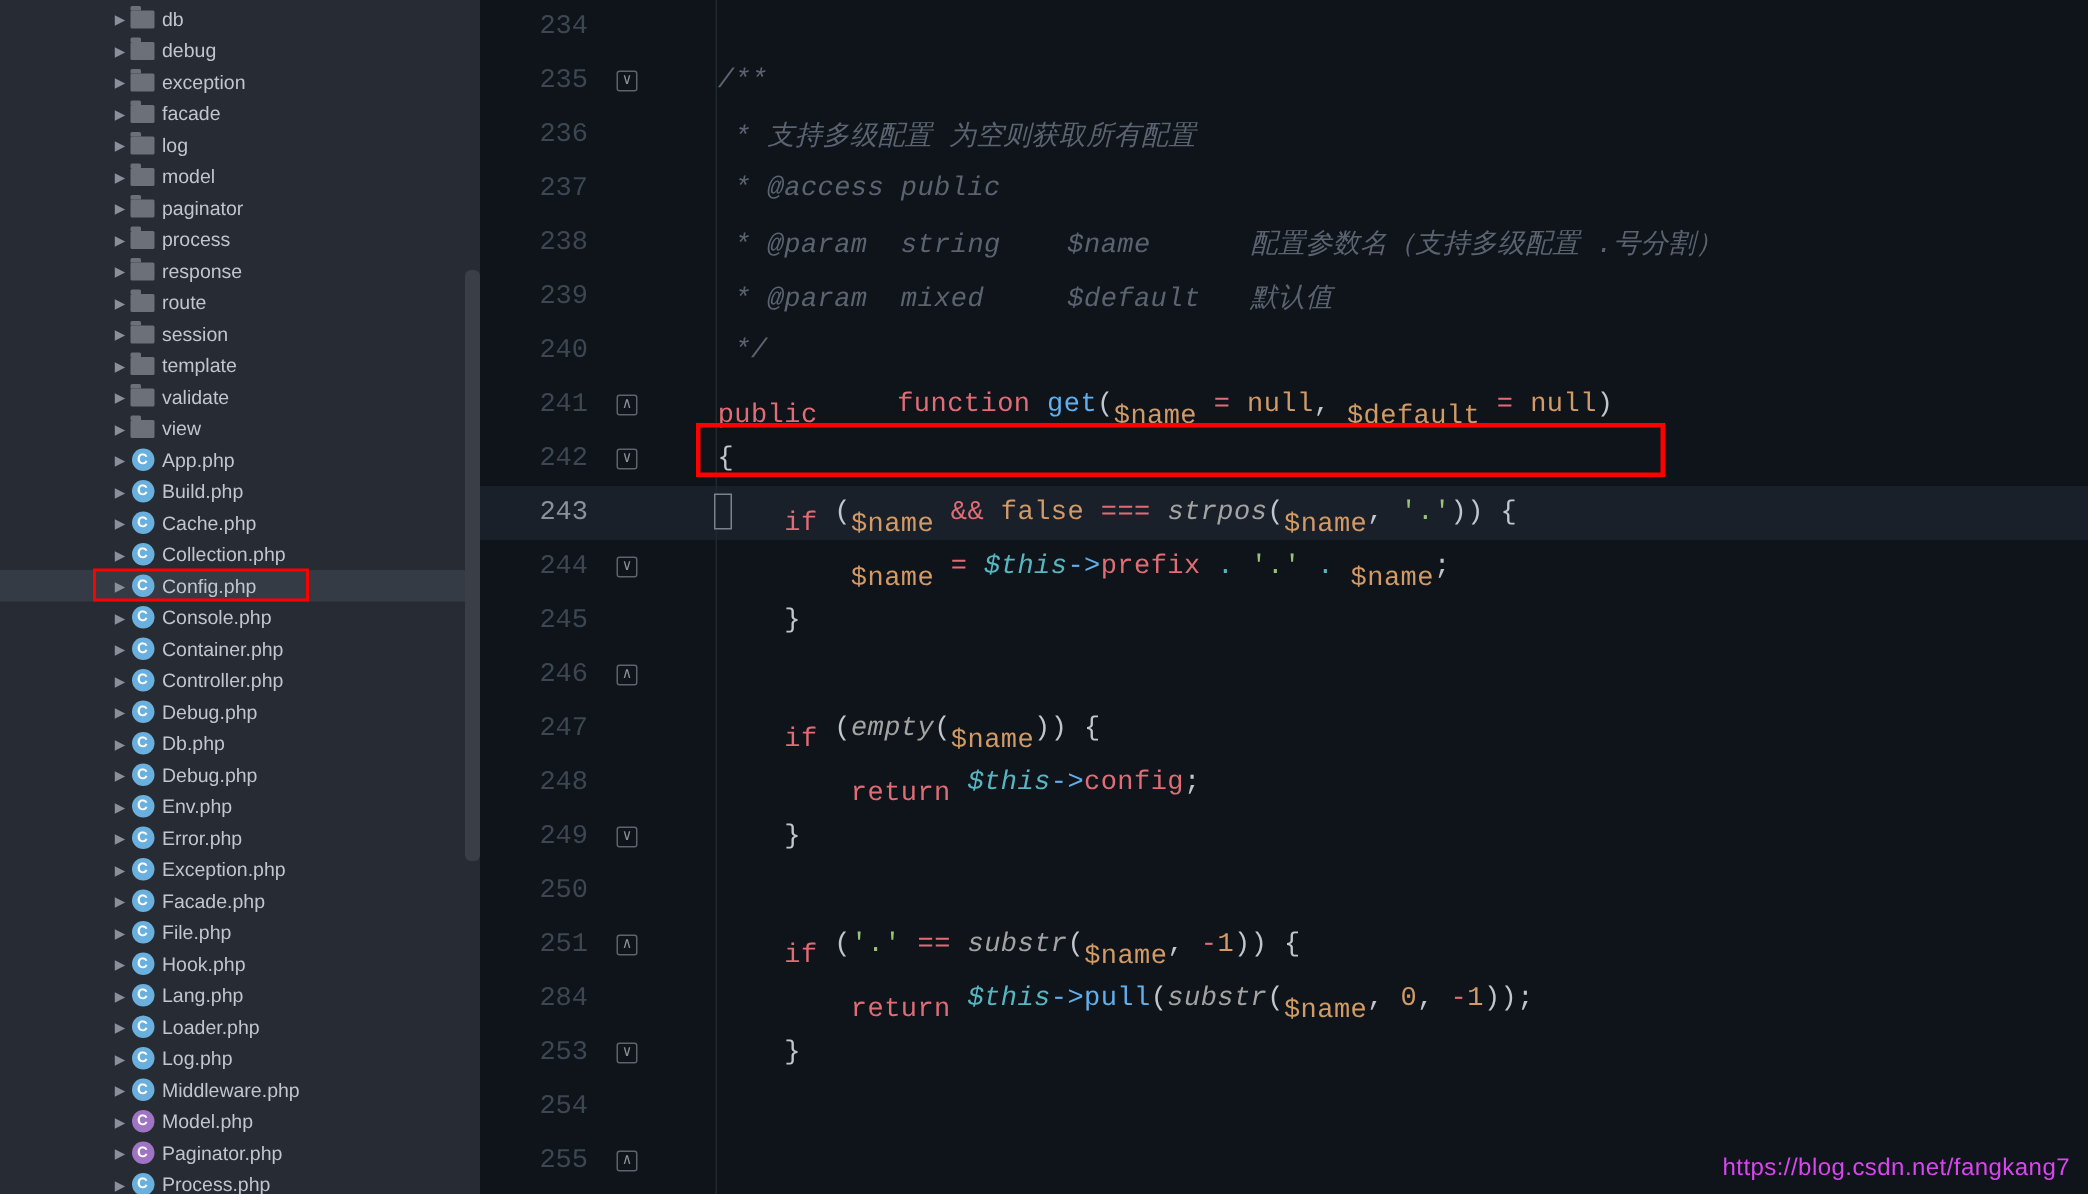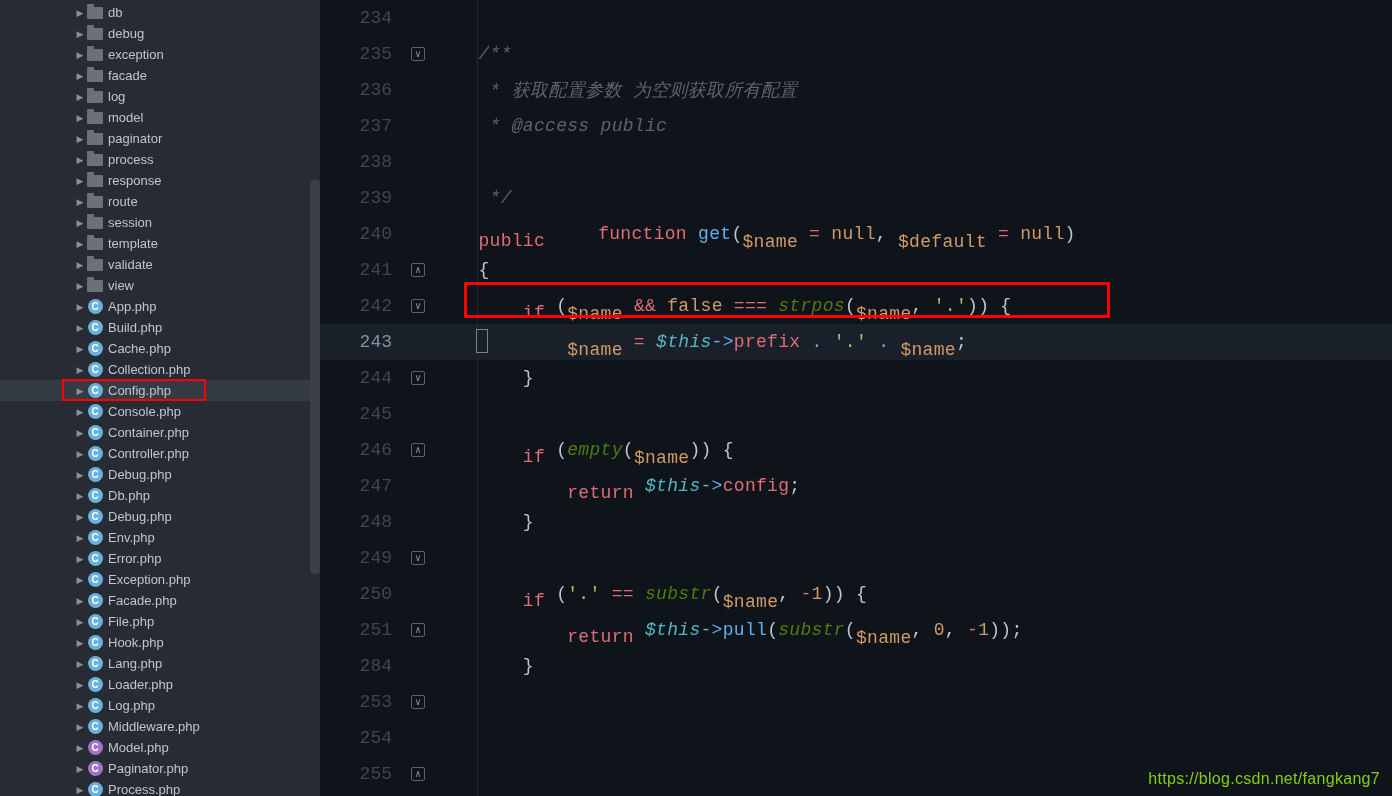--- a/index.html
+++ b/index.html
@@ -164,38 +164,38 @@
     position:absolute;
     border:3px solid #ff0000;
     pointer-events:none;
   }
 
   
   .cmt { color:#5c6370; font-style:italic; }
   .kw  { color:#e06c75;margin-top:14px; }
   .fn  { color:#e06c75;margin-left:42px; }
   .fname{ color:#61afef; }
-  .call { color:#4d7c0f; font-style:italic; }
+  .call { color:#a3a3a3; font-style:italic; }
   .var { color:#d19a66;margin-top:16px; }
   .op  { color:#e06c75; }
   .opc { color:#61afef; }
   .pun { color:#c0c5ce; }
   .num { color:#d19a66; }
   .str { color:#98c379; }
   .kwnull { color:#d19a66; }
   .this { color:#56b6c2; font-style:italic; }
   .prop { color:#e06c75; }
   .bool { color:#d19a66; }
   .oper { color:#56b6c2; }
 
   .watermark {
     position:absolute;
     right:12px;
     bottom:8px;
-    color:#84cc16;
+    color:#d946ef;
     font-size:16px;
     font-family:"Segoe UI",Arial,sans-serif;
     letter-spacing:0.3px;
   }
 </style>
 </head>
 <body>
 
 <div class="root">
 
@@ -539,23 +539,24 @@
         <div class="fcell"></div>
         <div class="fcell">
           <div class="fold-marker">∧</div>
         </div>
         <div class="fcell"></div>
       </div>
     <div class="indent-guide" style="left:157px;"></div>
     <div class="code" id="code">
         <div class="line"></div>
         <div class="line"><span class="pun">    </span><span class="cmt">/**</span></div>
-        <div class="line"><span class="pun">    </span><span class="cmt"> * 获取配置参数 为空则获取所有配置</span></div>
+        <div class="line"><span class="pun">    </span><span class="cmt"> * 支持多级配置 为空则获取所有配置</span></div>
         <div class="line"><span class="pun">    </span><span class="cmt"> * @access public</span></div>
-        <div class="line"><span class="pun">    </span></div>
+        <div class="line"><span class="pun">    </span><span class="cmt"> * @param  string    $name      配置参数名（支持多级配置 .号分割）</span></div>
+        <div class="line"><span class="pun">    </span><span class="cmt"> * @param  mixed     $default   默认值</span></div>
         <div class="line"><span class="pun">    </span><span class="cmt"> */</span></div>
         <div class="line"><span class="pun">    </span><span class="kw">public </span><span class="fn">function </span><span class="fname">get</span><span class="pun">(</span><span class="var">$name</span><span class="pun"> </span><span class="op">=</span><span class="pun"> </span><span class="kwnull">null</span><span class="pun">, </span><span class="var">$default</span><span class="pun"> </span><span class="op">=</span><span class="pun"> </span><span class="kwnull">null</span><span class="pun">)</span></div>
         <div class="line"><span class="pun">    {</span></div>
         <div class="line"><span class="pun">        </span><span class="kw">if</span><span class="pun"> (</span><span class="var">$name</span><span class="pun"> </span><span class="op">&amp;&amp;</span><span class="pun"> </span><span class="bool">false</span><span class="pun"> </span><span class="op">===</span><span class="pun"> </span><span class="call">strpos</span><span class="pun">(</span><span class="var">$name</span><span class="pun">, </span><span class="str">'.'</span><span class="pun">)) {</span></div>
         <div class="line"><span class="pun">            </span><span class="var">$name</span><span class="pun"> </span><span class="op">=</span><span class="pun"> </span><span class="this">$this</span><span class="opc">-&gt;</span><span class="prop">prefix</span><span class="pun"> </span><span class="oper">.</span><span class="pun"> </span><span class="str">'.'</span><span class="pun"> </span><span class="oper">.</span><span class="pun"> </span><span class="var">$name</span><span class="pun">;</span></div>
         <div class="line"><span class="pun">        }</span></div>
         <div class="line"></div>
         <div class="line"><span class="pun">        </span><span class="kw">if</span><span class="pun"> (</span><span class="call">empty</span><span class="pun">(</span><span class="var">$name</span><span class="pun">)) {</span></div>
         <div class="line"><span class="pun">            </span><span class="kw">return</span><span class="pun"> </span><span class="this">$this</span><span class="opc">-&gt;</span><span class="prop">config</span><span class="pun">;</span></div>
         <div class="line"><span class="pun">        }</span></div>

